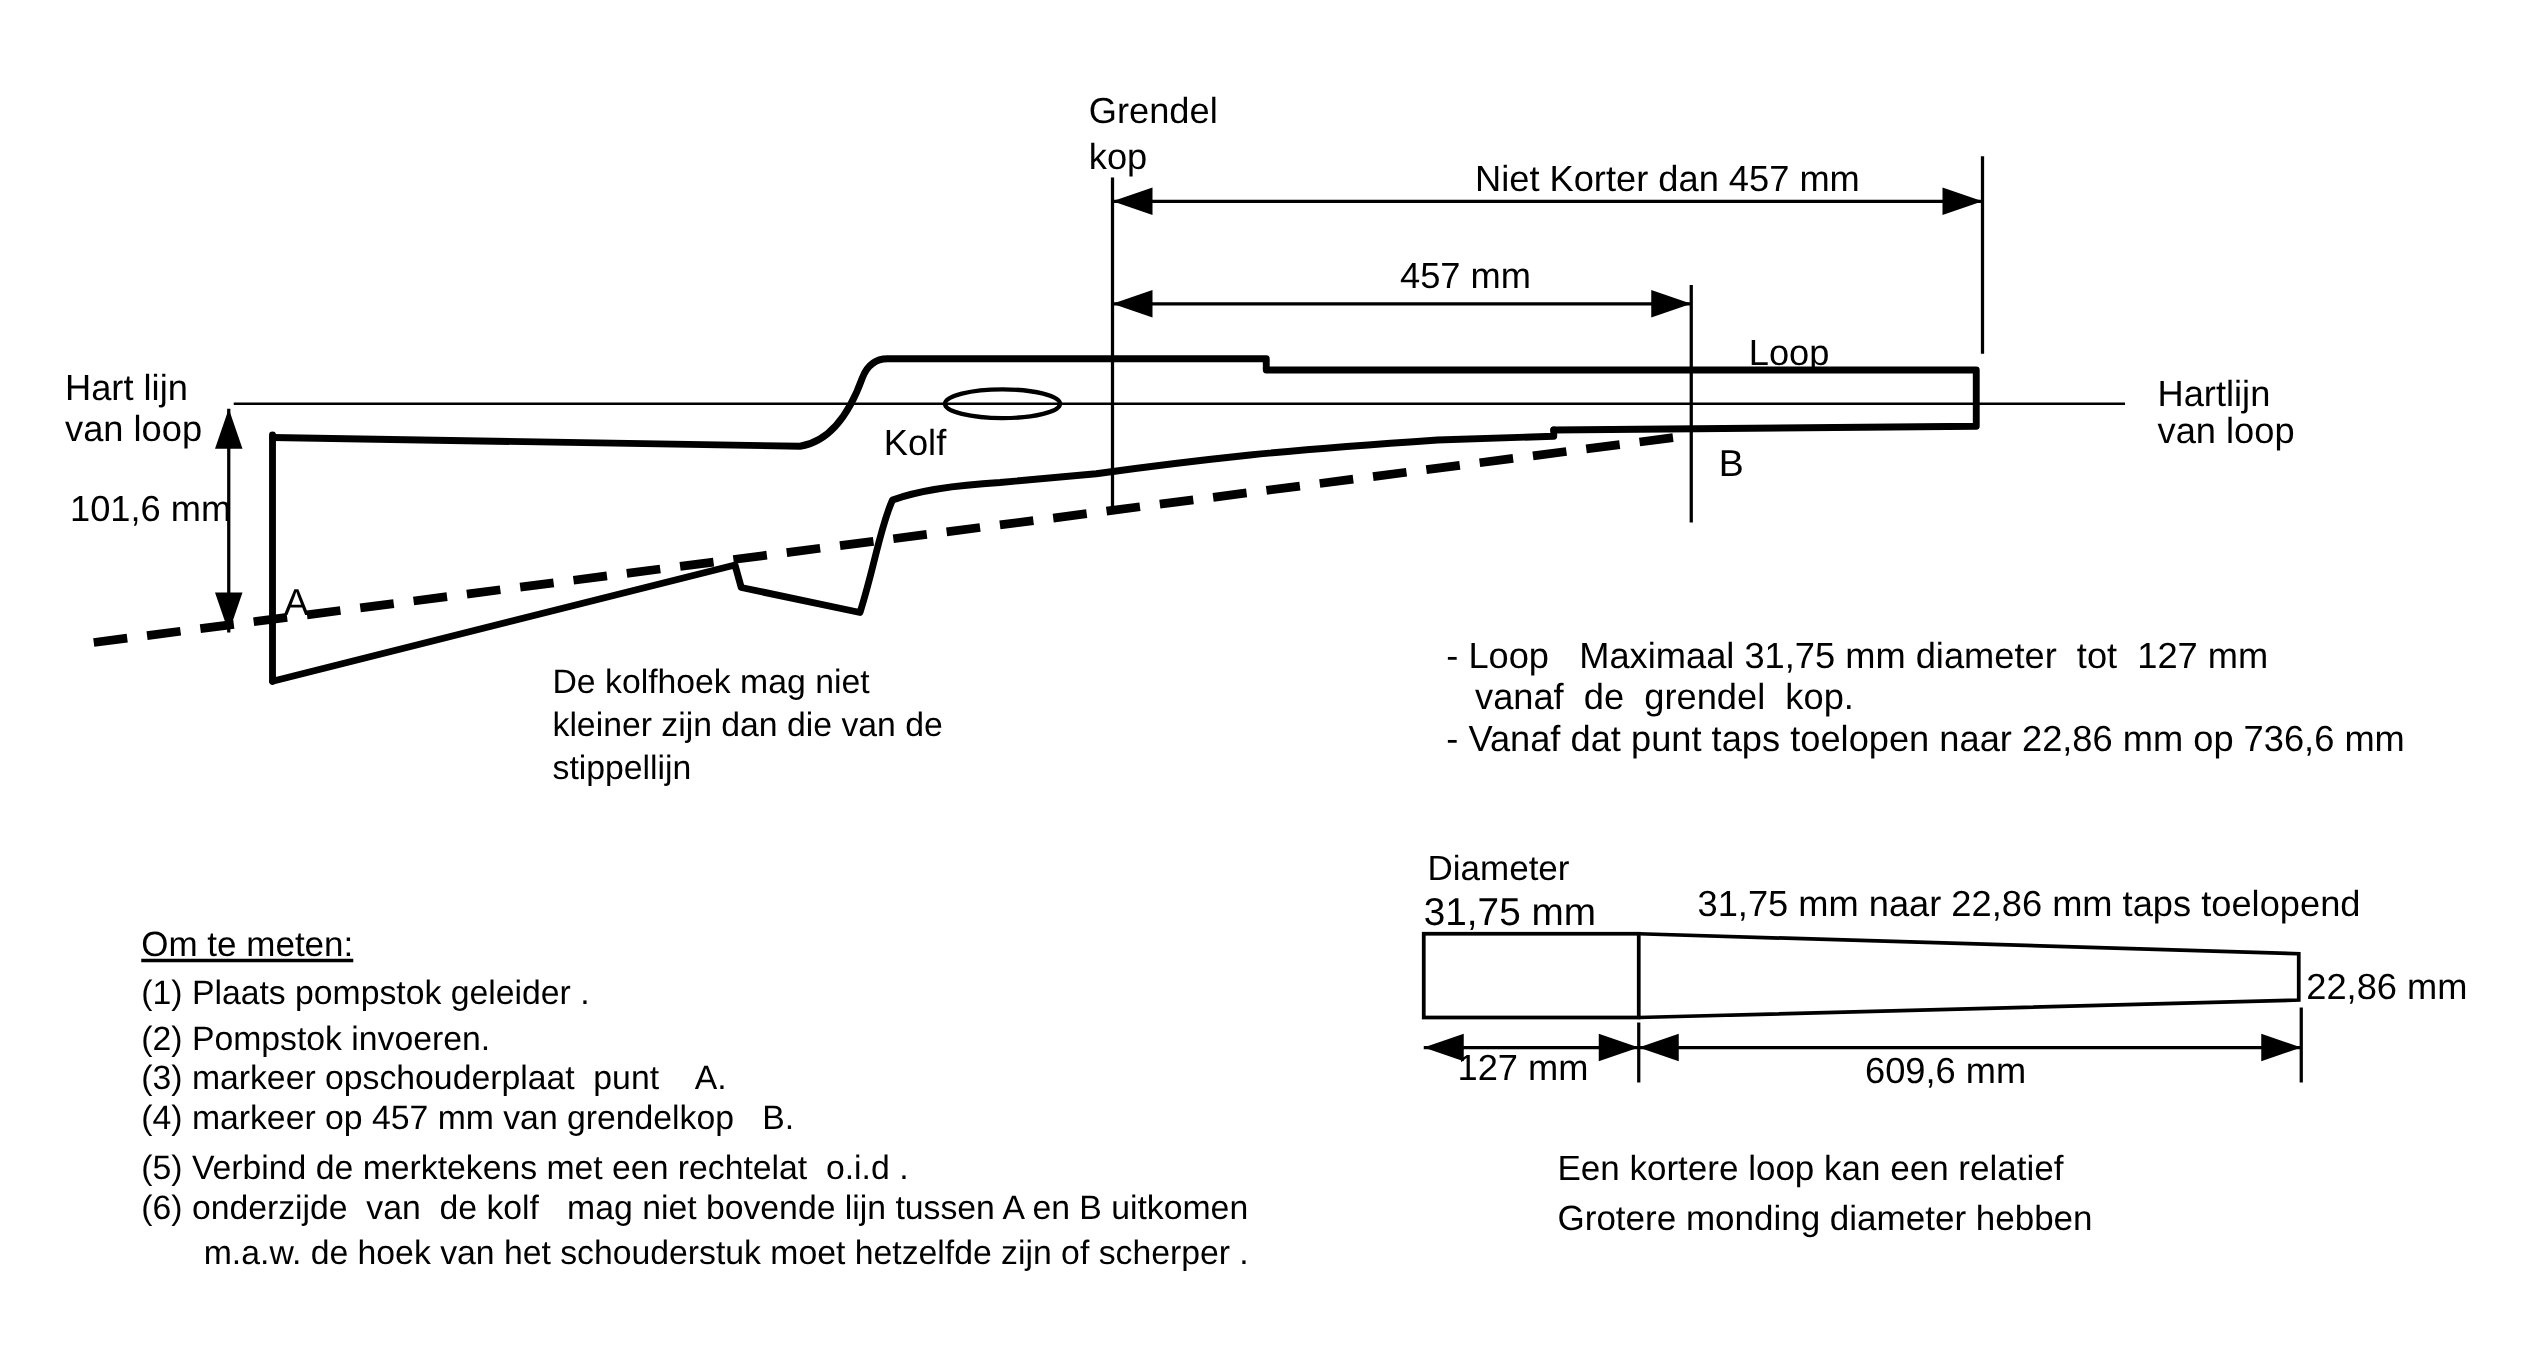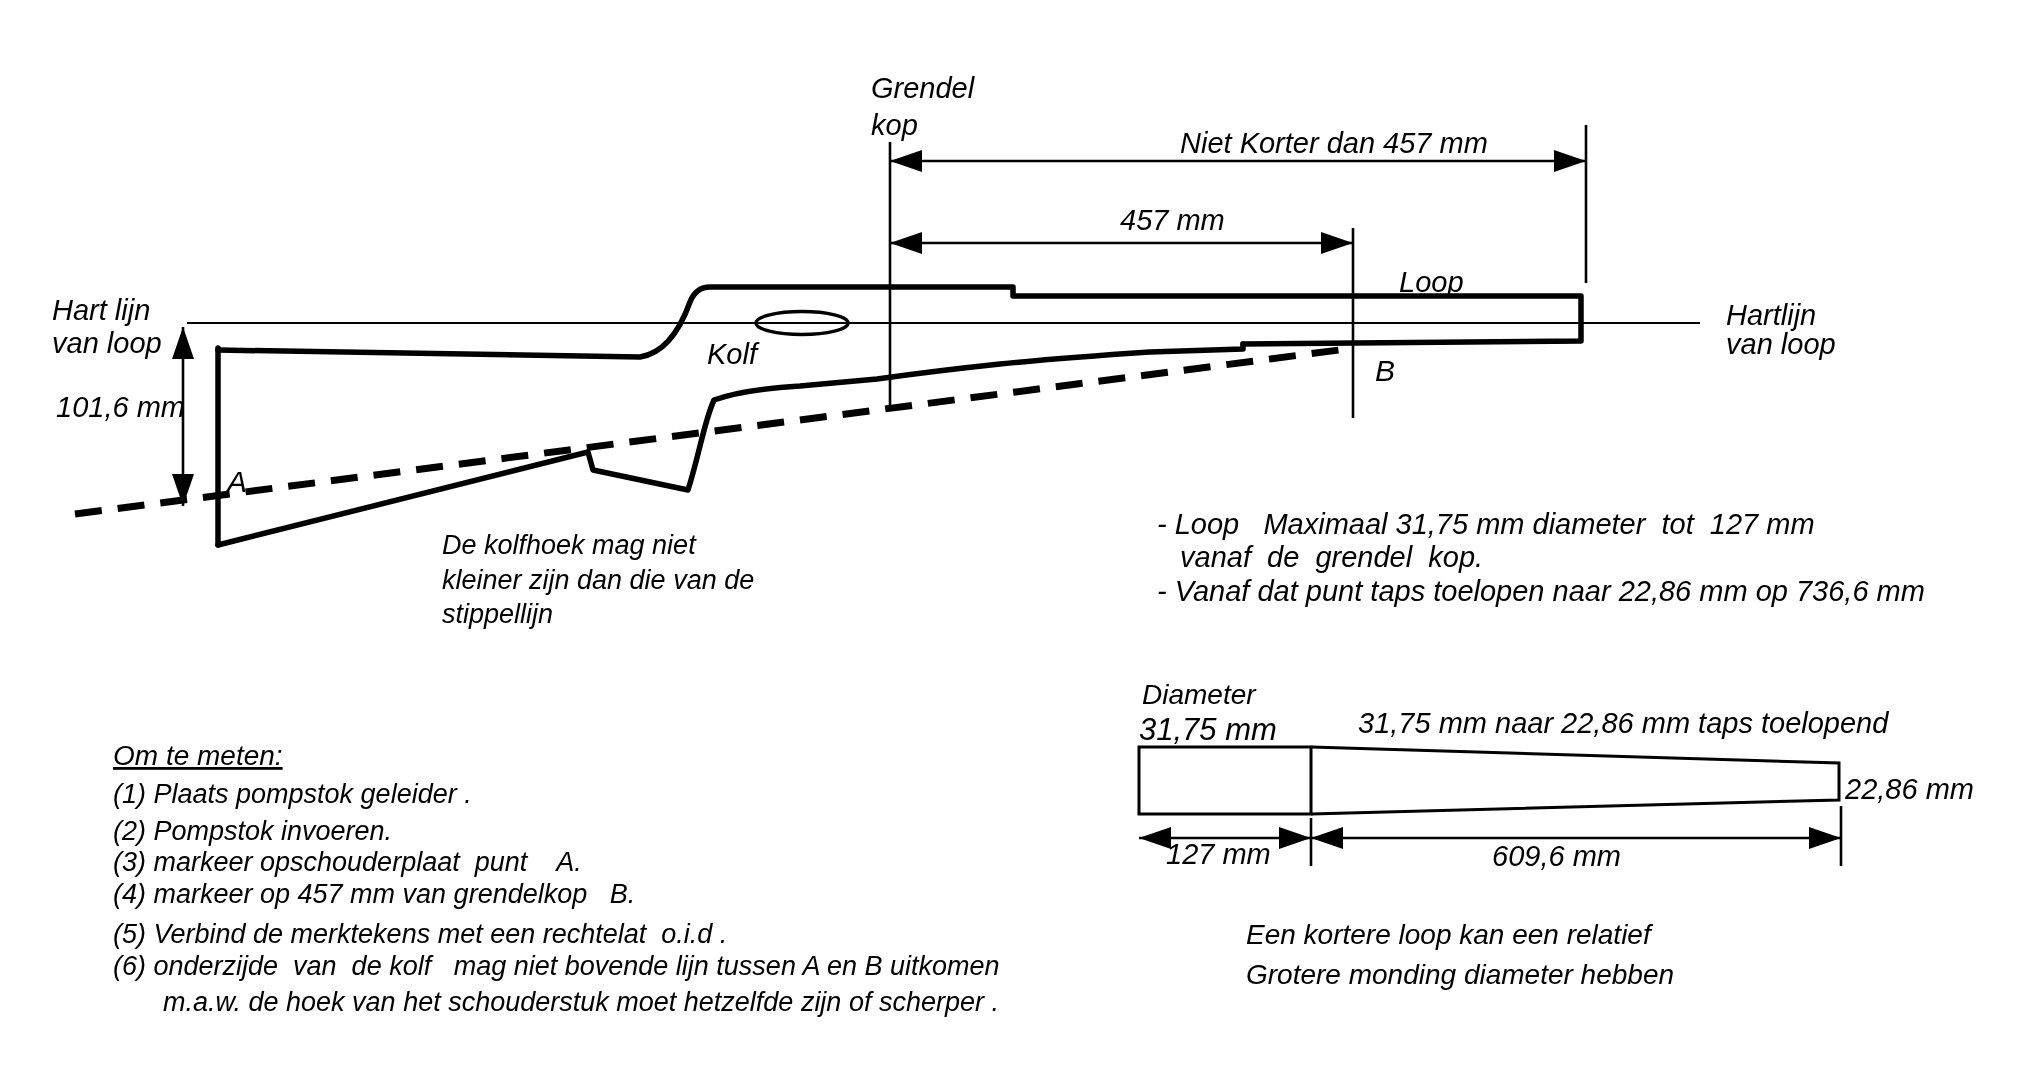--- a/index.html
+++ b/index.html
@@ -9,21 +9,20 @@
     width: 2032px;
     height: 1087px;
     overflow: hidden;
     font-family: "Liberation Sans", sans-serif;
   }
   #canvas {
     position: relative;
     width: 2032px;
     height: 1087px;
     background: #ffffff;
-    font-style: italic;
   }
   svg { display: block; }
   svg text {
     font-family: "Liberation Sans", sans-serif;
     fill: #000000;
     white-space: pre;
   }
   .t28 { font-size: 28px; }
   .t29 { font-size: 29px; }
   .t30 { font-size: 30px; }

